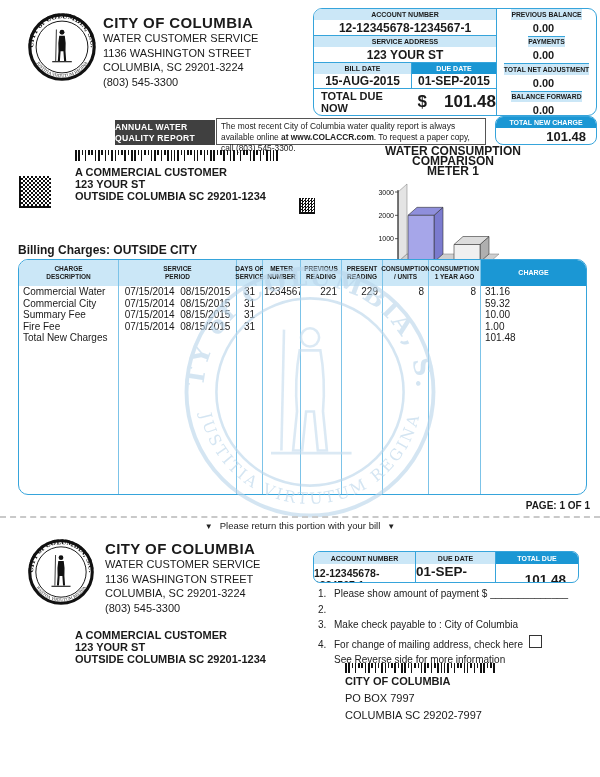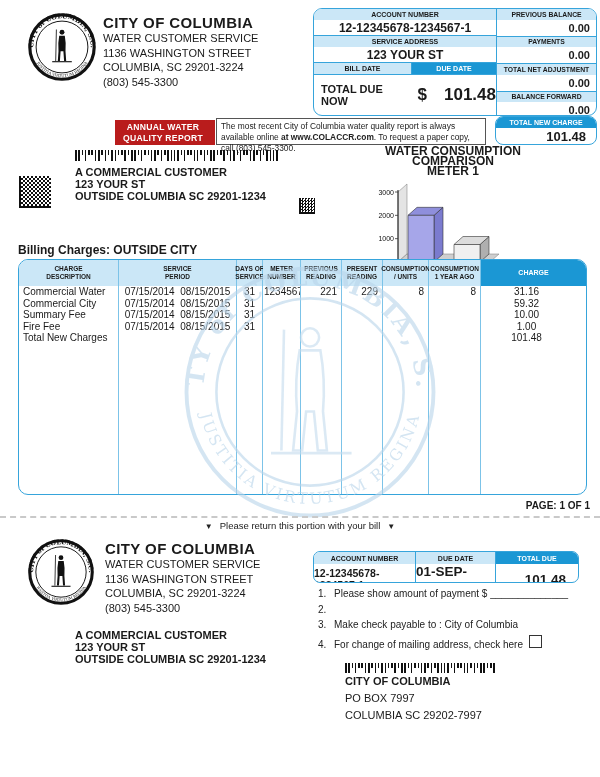--- a/index.html
+++ b/index.html
@@ -15,21 +15,21 @@
   .abs{position:absolute;}
 
   
   .sender-name{font-size:15px;font-weight:bold;letter-spacing:.4px;}
   .sender-line{font-size:11px;line-height:14.5px;}
 
   
   .sumbox{left:313px;top:8px;width:282px;height:106px;border:1.5px solid var(--bord);
           border-radius:9px;overflow:hidden;display:flex;background:#fff;}
   .sum-left{width:182px;border-right:1.5px solid var(--bord);display:flex;flex-direction:column;}
-  .sum-right{flex:1;display:flex;flex-direction:column;}
+  .sum-right{flex:1;display:flex;flex-direction:column;align-items:center;}
   .hdr{background:var(--lblue);font-size:7px;font-weight:bold;display:flex;align-items:center;
        justify-content:center;height:11px;flex:none;}
   .hdr.s{height:10.5px;font-size:6.8px;}
   .hdr.dark{background:var(--accent);color:#fff;}
   .val{font-size:12px;font-weight:bold;display:flex;align-items:center;justify-content:center;
        height:15.2px;flex:none;}
   .sum-right .val{height:16px;font-size:11px;justify-content:flex-end;padding-right:6px;}
   .duo{display:flex;flex:none;}
   .duo >div:first-child{width:97px;border-right:1px solid var(--bord);}
   .duo >div:last-child{flex:1;}
@@ -38,22 +38,22 @@
   .tdn-label{font-size:11px;font-weight:bold;}
   .tdn-cur{font-size:17px;font-weight:bold;margin-left:13px;}
   .tdn-amt{font-size:17px;font-weight:bold;margin-left:17px;}
   .tnc-box{left:495px;top:116px;width:100px;height:27px;border:1.5px solid var(--bord);
            border-radius:8px;overflow:hidden;}
   .tnc-hdr{background:var(--accent);color:#fff;font-size:7px;font-weight:bold;height:11px;
            display:flex;align-items:center;justify-content:center;}
   .tnc-val{font-size:13px;font-weight:bold;text-align:right;padding:1px 10px 0 0;}
 
   
-  .aqr-label{left:115px;top:120px;width:100px;height:25px;background:#b91c1c;color:#fff;
-             font-size:8.6px;font-weight:bold;text-align:center;padding:2px 4px 0 0;
+  .aqr-label{left:115px;top:120px;width:100px;height:25px;background:#404040;color:#fff;
+             font-size:8.6px;font-weight:bold;text-align:left;padding:2px 4px 0 0;
              box-sizing:border-box;line-height:11px;letter-spacing:.3px;}
   .aqr-text{left:216px;top:118px;width:270px;height:27px;border:1px solid #555;
             font-size:8.4px;line-height:11px;padding:2px 4px;box-sizing:border-box;color:#222;}
 
   
   .postnet{display:flex;align-items:flex-start;}
   .postnet i{display:inline-block;width:1.5px;margin-right:1.8px;background:#111;}
   .dmatrix{background:repeating-conic-gradient(#111 0% 25%, #fff 0% 50%) 0 0 / 4px 4px;
            border-left:2px solid #111;border-bottom:2px solid #111;}
   .dmatrix.small{background-size:3px 3px;}
@@ -72,21 +72,21 @@
           grid-template-rows:26px repeat(5,11.5px) 1fr;}
   .btable .cell{border-right:1px solid var(--line);min-width:0;}
   .btable .c9{border-right:none;}
   .th{background:var(--lblue);font-size:6.5px;font-weight:bold;display:flex;align-items:center;
       justify-content:center;text-align:center;line-height:8px;white-space:pre-line;padding:1px;}
   .th.charge{background:var(--accent);color:#fff;font-size:7px;}
   .td{font-size:10px;font-weight:normal;line-height:11.5px;padding:0 4px;white-space:nowrap;
       overflow:hidden;}
   .td.num{text-align:right;}
   .td.ctr{text-align:center;padding:0 1px;}
-  .td.chg{text-align:center;padding-right:18px;}
+  .td.chg{text-align:left;padding-right:18px;}
   .td.period{display:flex;justify-content:space-evenly;padding:0;}
   .trow{display:contents;}
   .watermark{left:180px;top:262px;width:260px;height:260px;opacity:.6;pointer-events:none;}
 
   .page-label{right:10px;top:500px;font-size:10px;font-weight:bold;}
   .cutline{left:0;top:516px;width:600px;border-top:2px dashed #c9c9c9;}
   .return-note{left:0;top:520px;width:600px;text-align:center;font-size:9.5px;color:#222;}
   .return-note .arr{font-size:8px;margin:0 7px;}
 
   
@@ -153,20 +153,24 @@
 
   <div class="abs sumbox">
     <div class="sum-left">
       <div class="hdr">ACCOUNT NUMBER</div>
       <div class="val">12-12345678-1234567-1</div>
       <div class="hdr" style="border-top:1px solid var(--bord)">SERVICE ADDRESS</div>
       <div class="val">123 YOUR ST</div>
       <div class="duo" style="border-top:1px solid var(--bord)">
         <div class="hdr">BILL DATE</div>
         <div class="hdr dark">DUE DATE</div>
+      </div>
+      <div class="duo">
+        <div class="val">15-AUG-2015</div>
+        <div class="val">01-SEP-2015</div>
       </div>
       <div class="tdn" style="border-top:1px solid var(--bord)">
         <span class="tdn-label">TOTAL DUE NOW</span>
         <span class="tdn-cur">$</span>
         <span class="tdn-amt">101.48</span>
       </div>
     </div>
     <div class="sum-right">
       <div class="hdr s">PREVIOUS BALANCE</div>
       <div class="val">0.00</div>
@@ -467,20 +471,21 @@
     </div>
     <div class="item">
       <span class="n">3.</span>
       <span>Make check payable to : City of Columbia</span>
     </div>
     <div class="item">
       <span class="n">4.</span>
       <span>For change of mailing address, check here</span>
       <span class="checkbox"></span>
     </div>
+    <div class="note">See Reverse side for more information</div>
   </div>
 
   <div class="abs mail" style="left:75px;top:629px">
     <div>A COMMERCIAL CUSTOMER</div>
     <div>123 YOUR ST</div>
     <div>OUTSIDE COLUMBIA SC 29201-1234</div>
   </div>
 
   <div class="abs remit">
     <div class="postnet">

